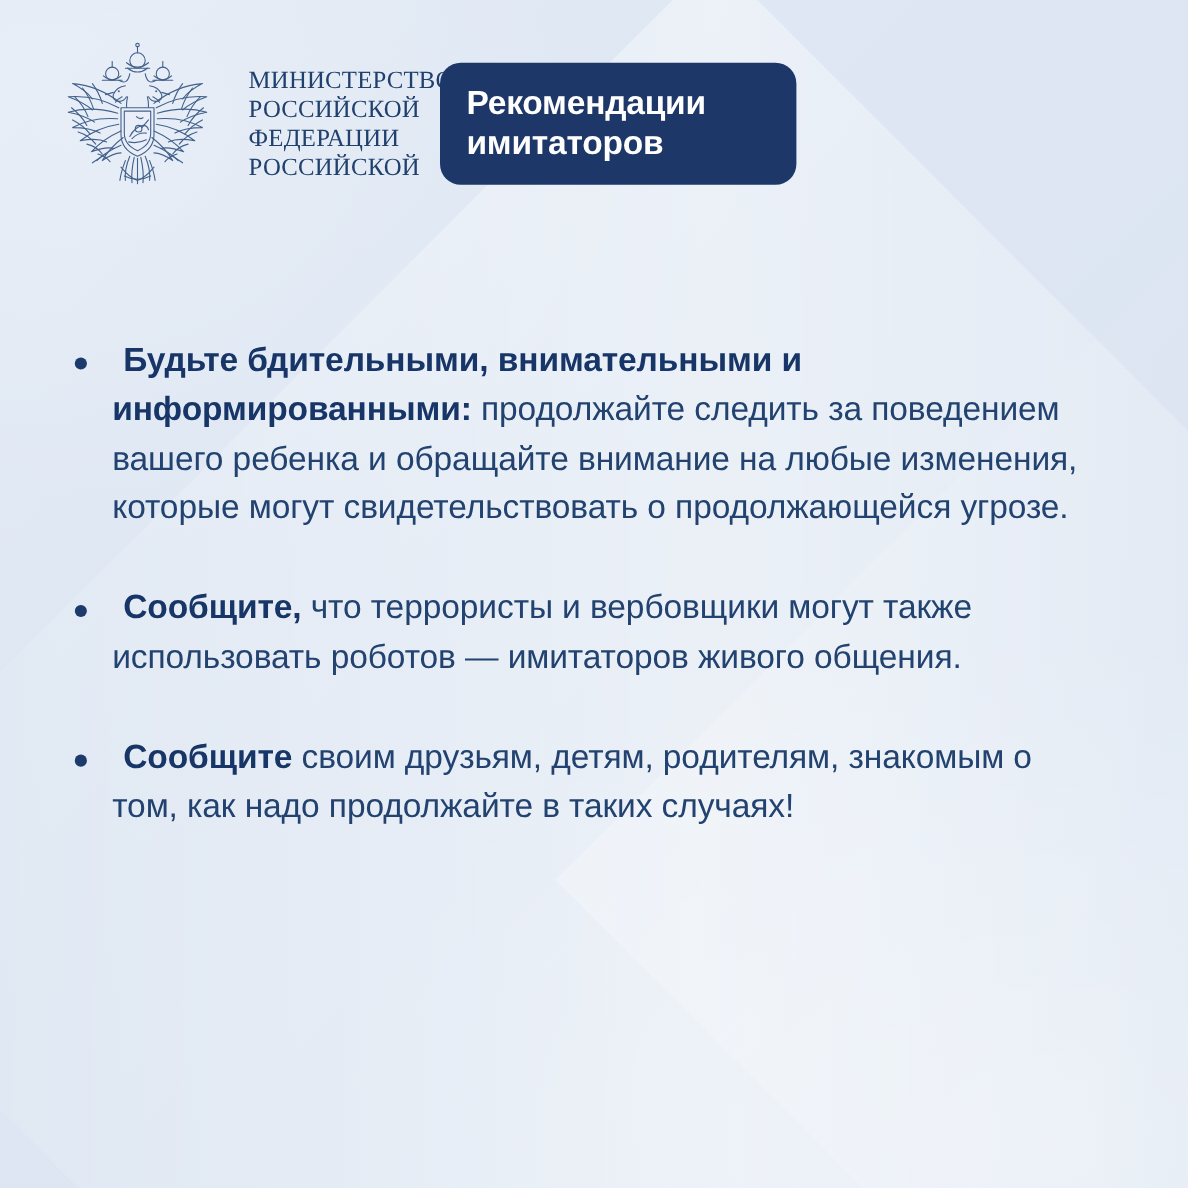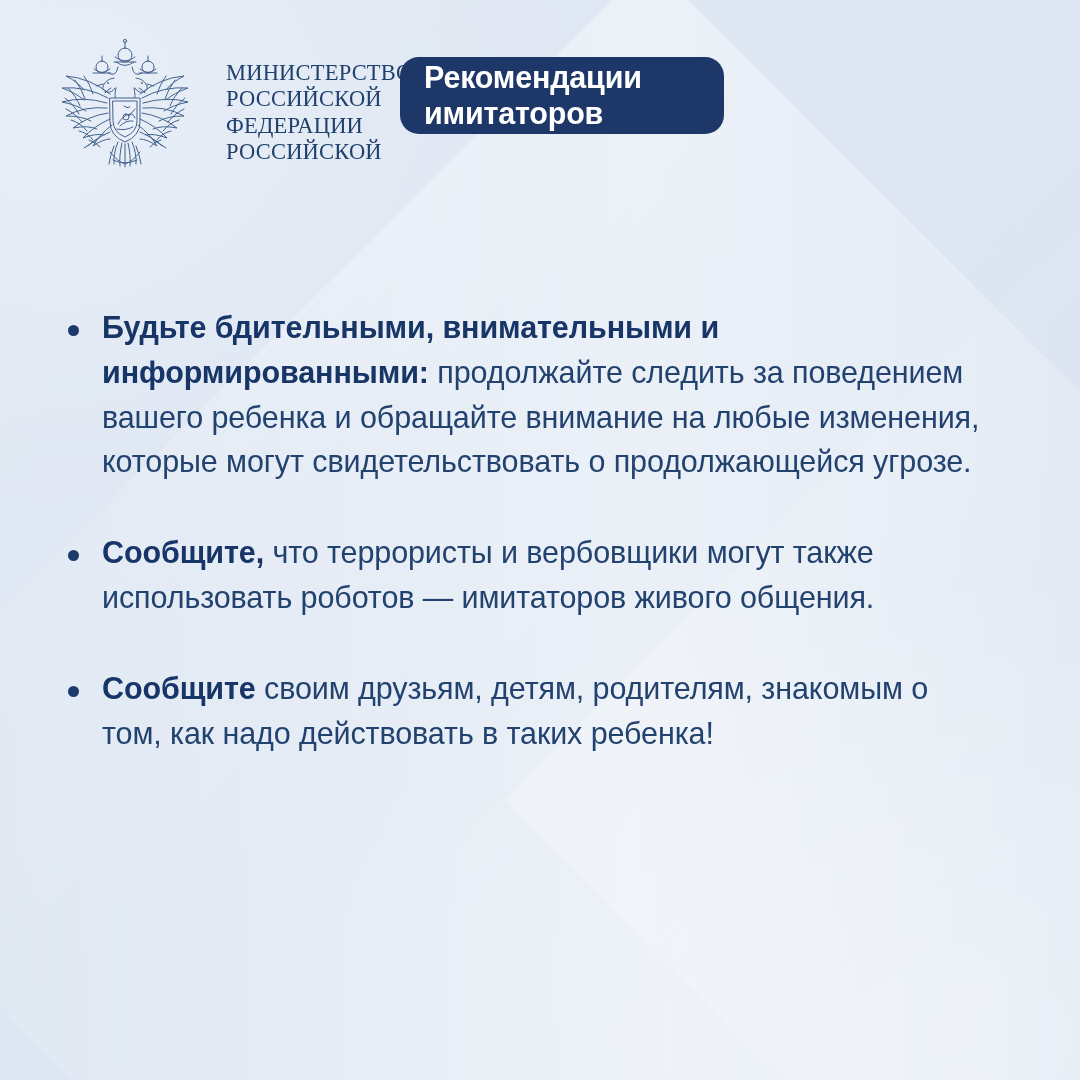--- a/index.html
+++ b/index.html
@@ -79,21 +79,21 @@
     font-size:22.5px;
     line-height:1.17;
     letter-spacing:.2px;
     white-space:nowrap;
   }
   .ministry-text span { display:block; }
 
   .badge {
     position:absolute;
     left:400px; top:57px;
-    width:324px; height:77px;
+    width:324px; height:111px;
     background:#1d3768;
     border-radius:19px;
     display:flex;
     flex-direction:column;
     justify-content:center;
     padding:0 24px;
   }
   .badge-line {
     color:#ffffff;
     font-size:30.5px;
@@ -138,20 +138,21 @@
 
   .bullet p {
     font-size:30.5px;
     line-height:1.47;
     color:#22426f;
     letter-spacing:-0.1px;
   }
   .bullet p b {
     font-weight:bold;
     color:#173567;
+    margin-left:10px;
   }
 </style>
 </head>
 <body>
 
 <div id="slide">
 
   <div class="sheen-b"></div>
   <div class="sheen-a"></div>
   <div class="diag-edge"></div>
@@ -280,19 +281,19 @@
     <div class="bullet">
       <span class="dot"></span>
       <p>
         <b>Сообщите,</b><span> что террористы и вербовщики могут также использовать роботов — имитаторов живого общения.</span>
       </p>
     </div>
 
     <div class="bullet">
       <span class="dot"></span>
       <p>
-        <b>Сообщите</b><span> своим друзьям, детям, родителям, знакомым о том, как надо действовать в таких ребенка!</span>
+        <b>Сообщите</b><span> своим друзьям, детям, родителям, знакомым о том, как надо продолжайте в таких случаях!</span>
       </p>
     </div>
 
   </div>
 
 </div>
 
 </body></html>

